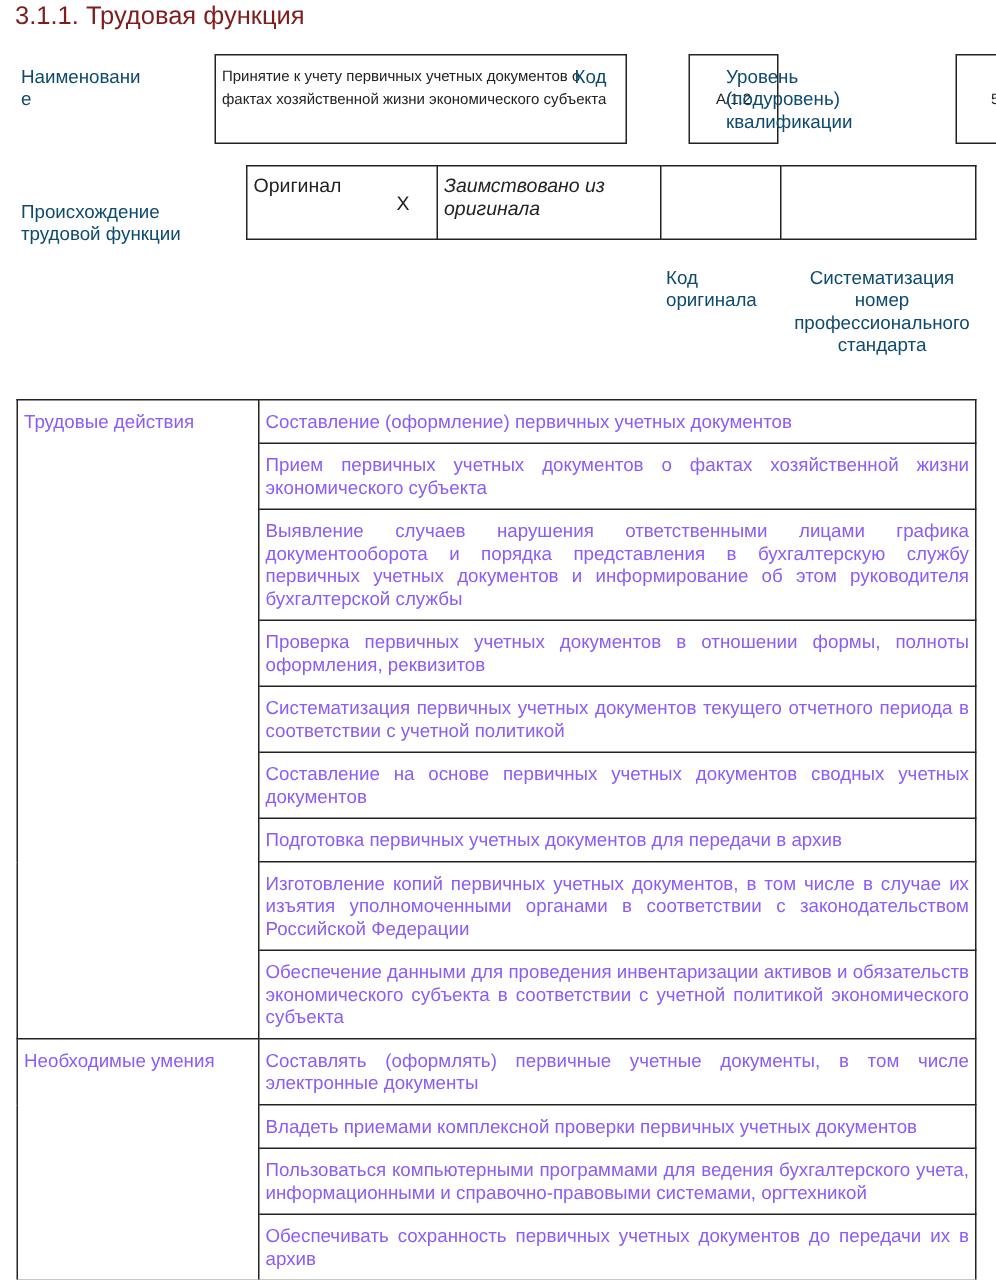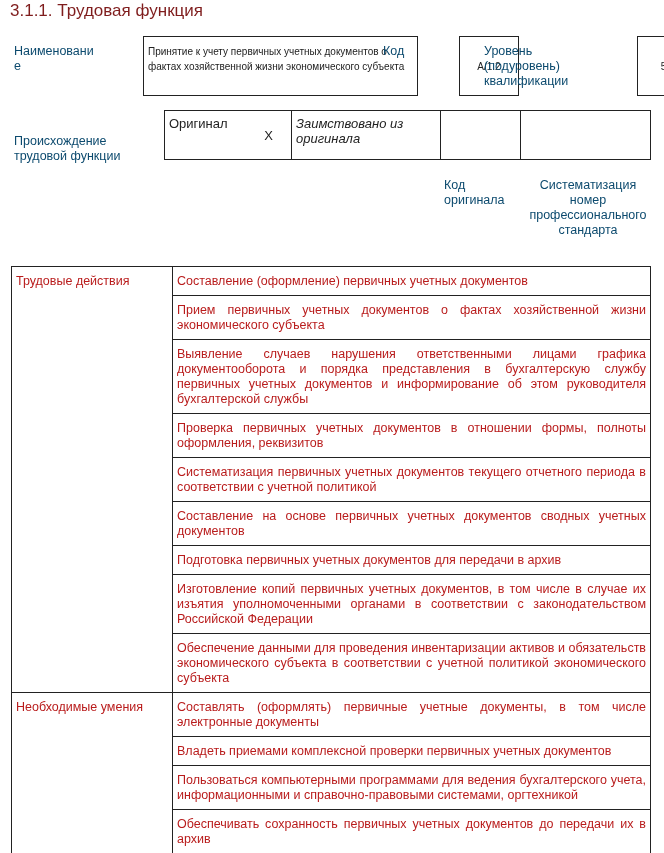--- a/index.html
+++ b/index.html
@@ -25,21 +25,21 @@
   }
   .origin-table td.orig { position: relative; }
   .origin-mark { position: absolute; right: 18px; top: 17px; }
 
   .main-table {
     position: absolute; left: 11px; top: 266px; width: 640px;
     border-collapse: collapse; table-layout: fixed;
   }
   .main-table td {
     border: 1px solid #222; vertical-align: top;
-    font-size: 12.5px; line-height: 15px; color: #b91c1c;
+    font-size: 12.5px; line-height: 15px; color: #8b5cf6;
     padding: 7px 4px 6px 4px; text-align: justify;
   }
   .main-table td.label { width: 152px; text-align: left; }
 </style>
 </head>
 <body>
 
 <div class="title">3.1.1. Трудовая функция</div>
 
 <div class="abs" style="left:14px; top:44px; width:88px;">Наименовани е</div>

